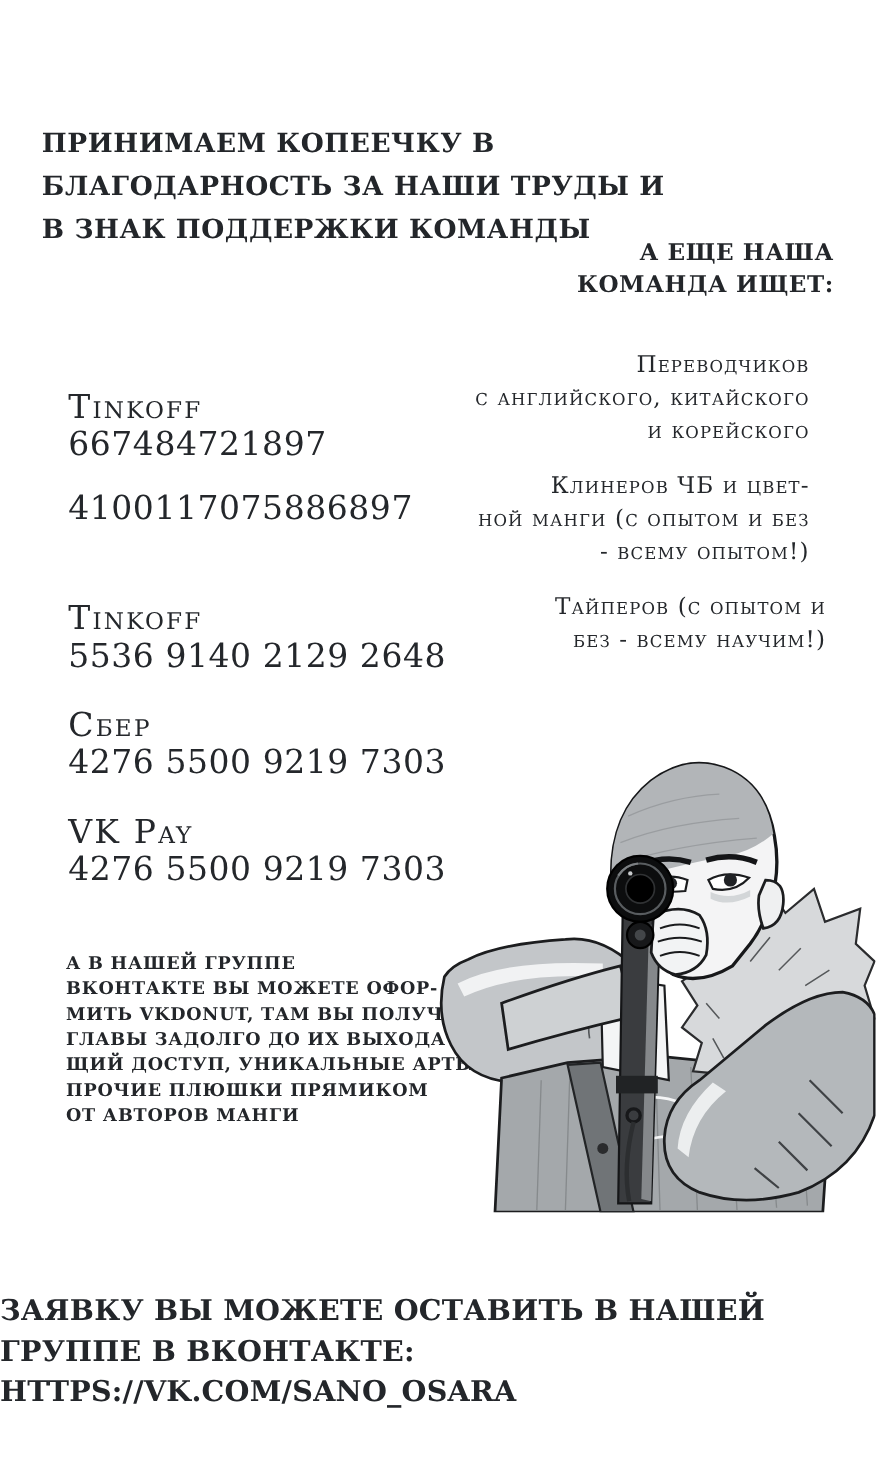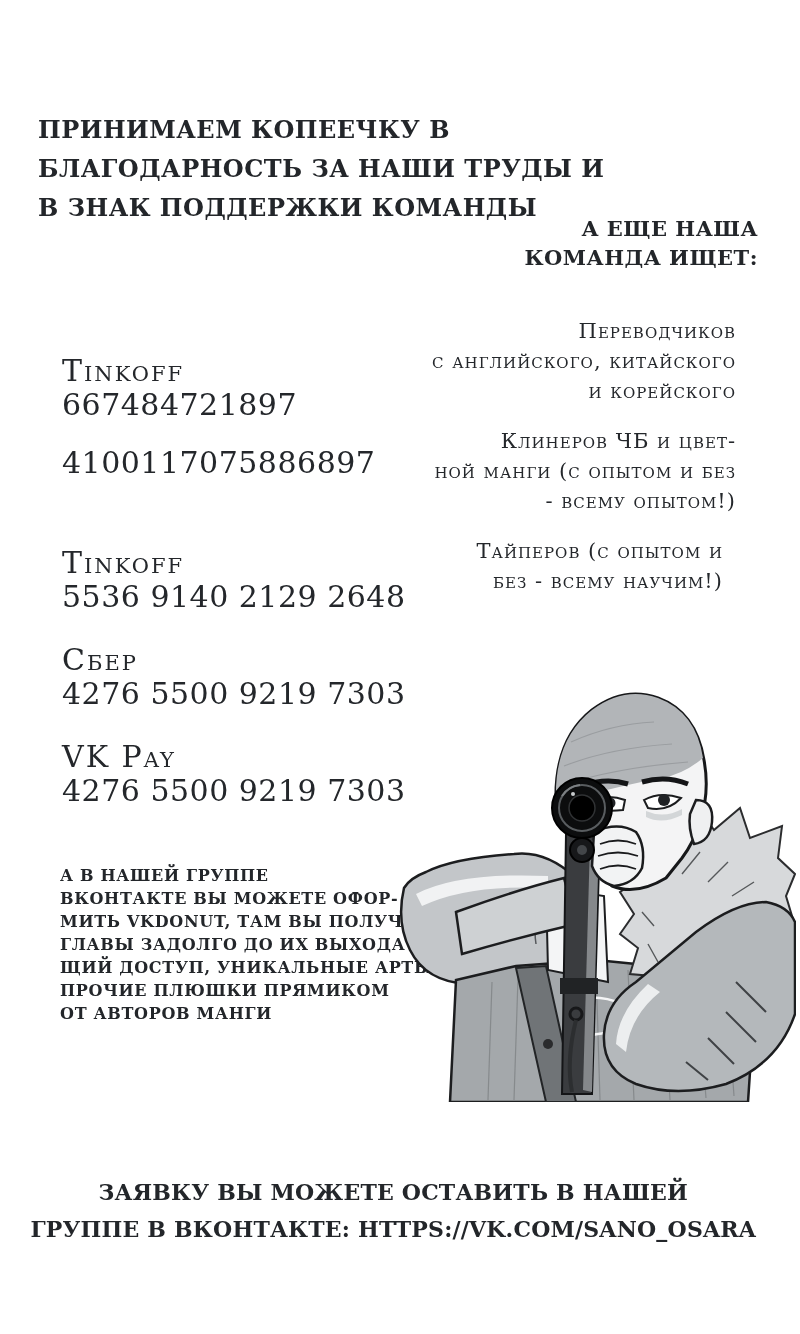--- a/index.html
+++ b/index.html
@@ -20,23 +20,23 @@
   .pay .val { font-size: 30px; line-height: 34px; letter-spacing: 0.5px; color: #24272b; }
   
   .recruit-item { position: absolute; display: flex; align-items: flex-start; }
   .recruit-item .txt {
     font-variant: small-caps; font-size: 21px; line-height: 30px;
     letter-spacing: 1px; text-align: right; color: #24272b;
   }
   .recruit-item .bar { width: 4px; background: #111214; margin-left: 12px; margin-top: 4px; margin-bottom: 4px; }
   .item1 { right: 48px; top: 316px; }
   .item2 { right: 48px; top: 426px; }
-  .item3 { right: 61px; top: 536px; }
+  .item3 { right: 49px; top: 536px; flex-direction: column; }
   .vk-note { position: absolute; left: 60px; top: 864px; font-size: 16px; line-height: 23px; letter-spacing: 0.7px; }
-  .footer { position: absolute; right: 44px; top: 1174px; font-size: 22px; line-height: 37px; letter-spacing: 0.2px; text-align: center; }
+  .footer { position: absolute; right: 44px; top: 1174px; font-size: 26px; line-height: 37px; letter-spacing: 0.2px; text-align: left; }
   .art { position: absolute; left: 396px; top: 682px; width: 400px; height: 420px; }
 </style>
 </head>
 <body>
 
 <div class="page">
 
   <div class="hdr display">
     <div>ПРИНИМАЕМ КОПЕЕЧКУ В</div>
     <div>БЛАГОДАРНОСТЬ ЗА НАШИ ТРУДЫ И</div>

